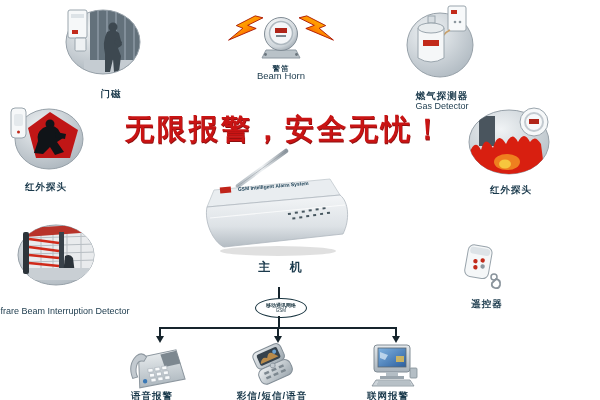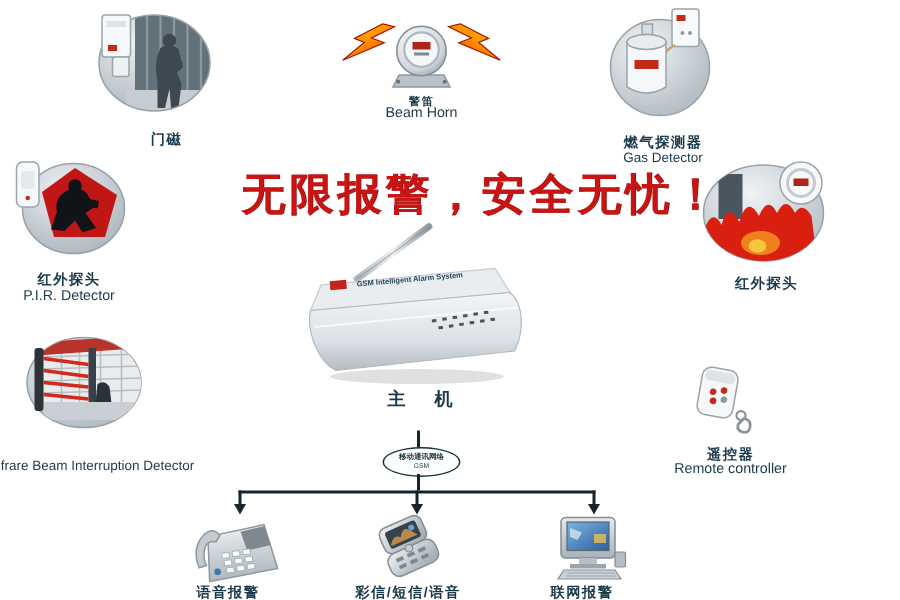--- a/index.html
+++ b/index.html
@@ -13,21 +13,21 @@
     color:#1b3a4c;text-align:center;line-height:1;
   }
   .zh{font-weight:bold;font-size:9.5px;letter-spacing:1px;}
   .en{font-size:9px;letter-spacing:0;}
   .zh-big{font-weight:bold;font-size:12px;letter-spacing:8px;}
   .en-big{font-size:12.5px;}
   .slogan{
     position:absolute;left:285px;top:110px;transform:translateX(-50%);
     font-family:"DejaVu Serif","Liberation Serif",serif;
     font-weight:bold;font-size:29px;color:#c91414;letter-spacing:3px;
-    white-space:nowrap;text-shadow:0.5px 0.5px 0 #8c0f0f;margin-left:36px;
+    white-space:nowrap;text-shadow:0.5px 0.5px 0 #8c0f0f;
   }
   .line{position:absolute;background:#16242c;}
   .vline{width:2px;}
   .hline{height:2px;}
   .arrowhead{
     position:absolute;width:0;height:0;
     border-left:4px solid transparent;border-right:4px solid transparent;
     border-top:7px solid #16242c;
   }
   .gsm-ellipse{
@@ -174,21 +174,20 @@
       </g>
 
       <g>
         <rect x="1" y="2" width="15" height="30" rx="4" fill="#f6f8f9" stroke="#9aa5ad" stroke-width="1"></rect>
         <rect x="4" y="8" width="9" height="12" rx="2" fill="#e4e9ec"></rect>
         <circle cx="8.5" cy="26" r="1.5" fill="#c22a1a"></circle>
       </g>
     </svg>
   </div>
   <div class="label" style="left:46px;top:177px"><span class="zh">红外探头</span></div>
-  <div class="label" style="left:46px;top:188px"><span class="en" style="font-size:9.5px">P.I.R. Detector</span></div>
 
   <div class="slogan">无限报警，安全无忧！</div>
 
   <div class="abs" style="left:467px;top:106px;width:86px;height:70px">
     <svg width="86" height="70" viewBox="0 0 86 70">
       <defs>
         <radialGradient id="gSmk" cx="40%" cy="30%" r="80%">
           <stop offset="0" stop-color="#f0f3f5"></stop>
             <stop offset="1" stop-color="#b2bcc3"></stop>
         </radialGradient>
@@ -312,21 +311,20 @@
         <circle cx="18" cy="24" r="2.2" fill="#c22a1a"></circle>
         <circle cx="25" cy="22" r="2.2" fill="#8c979f"></circle>
       </g>
       <g>
         <circle cx="36" cy="33" r="3" fill="none" stroke="#8a949c" stroke-width="1.5"></circle>
         <path d="M38,35 q5,1 4,6 q-1,4 -5,3 q-4,-1 -3,-5 z" fill="none" stroke="#8a949c" stroke-width="1.8"></path>
       </g>
     </svg>
   </div>
   <div class="label" style="left:487px;top:294px"><span class="zh">遥控器</span></div>
-  <div class="label" style="left:487px;top:303px"><span class="en" style="font-size:9.5px">Remote controller</span></div>
 
   <div class="line vline" style="left:278px;top:287px;height:12px"></div>
   <div class="gsm-ellipse">
     <div class="l1">移动通讯网络</div>
     <div class="l2">GSM</div>
   </div>
   <div class="line vline" style="left:278px;top:316px;height:11px"></div>
   <div class="line hline" style="left:159px;top:327px;width:238px"></div>
   <div class="line vline" style="left:159px;top:327px;height:9px"></div>
   <div class="line vline" style="left:277px;top:327px;height:9px"></div>

